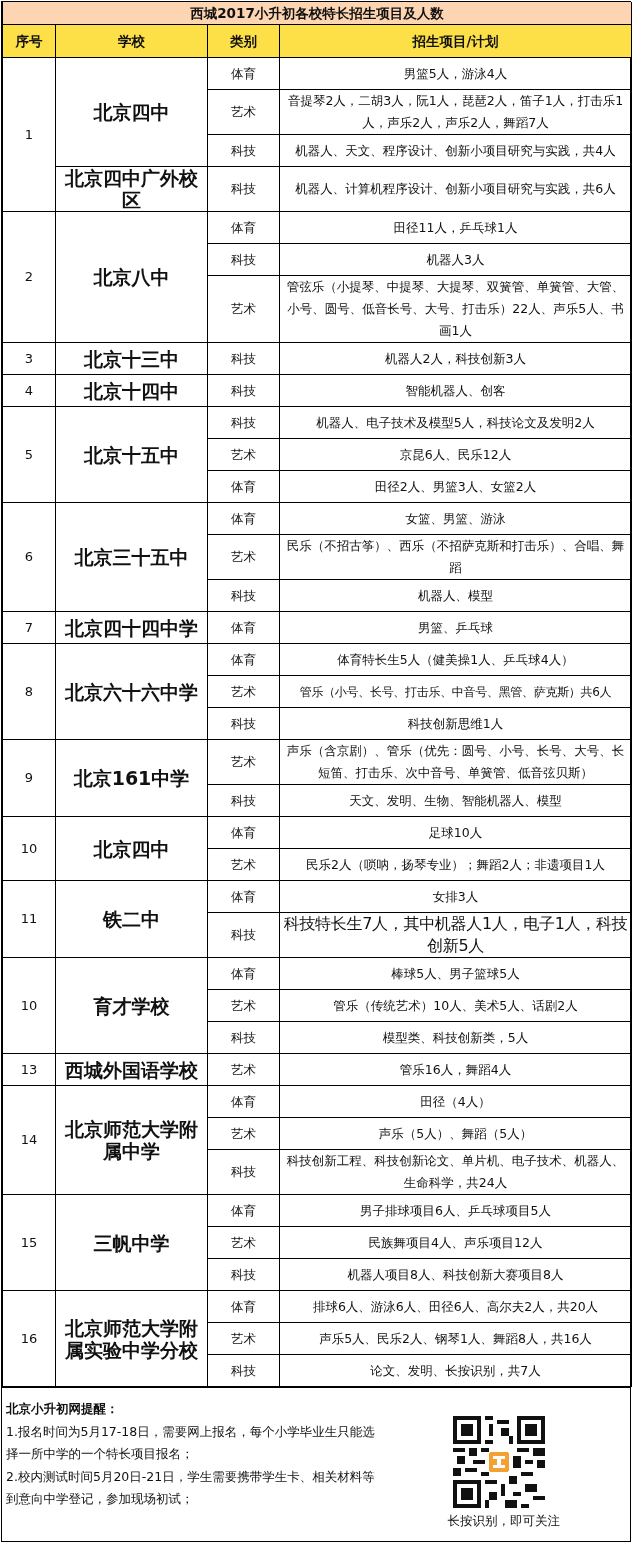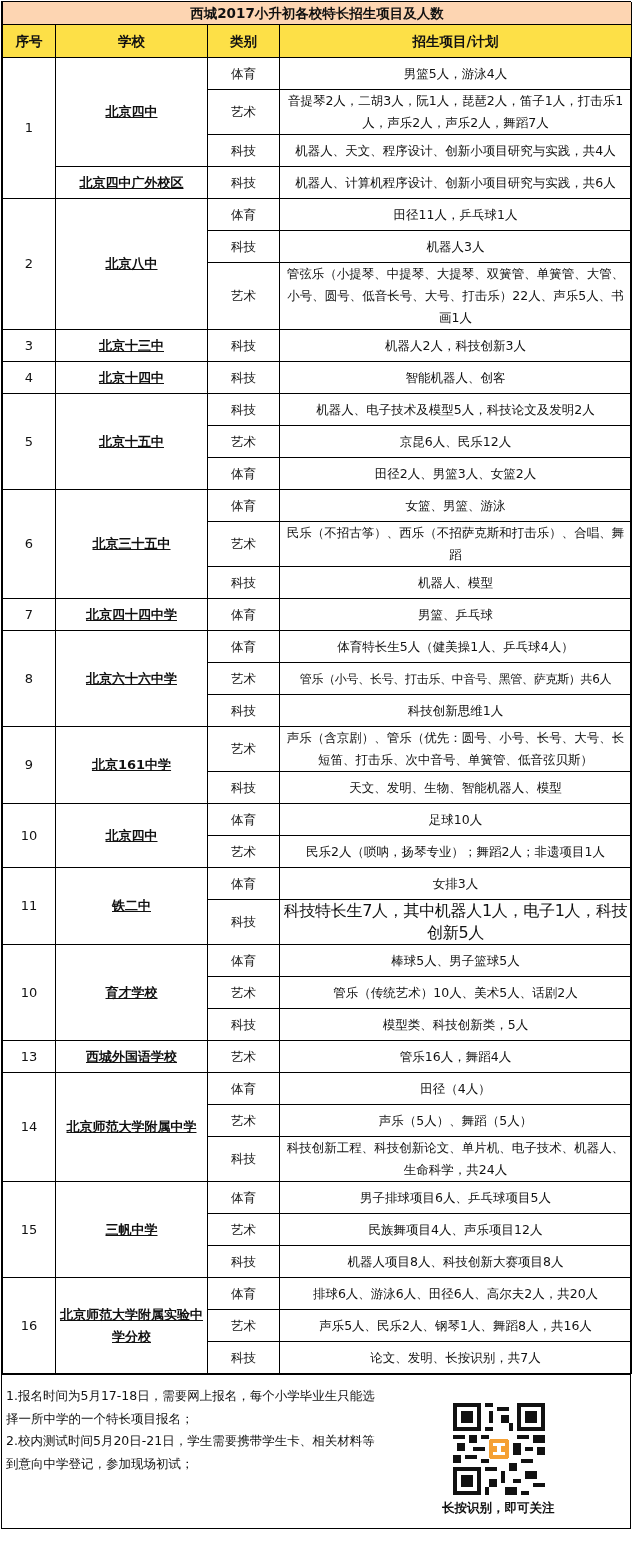--- a/index.html
+++ b/index.html
@@ -2,30 +2,30 @@
 <html><head>
 <meta charset="utf-8">
 <style>
   html, body { margin: 0; padding: 0; background: #ffffff; }
   body { width: 633px; height: 1552px; position: relative; font-family: "DejaVu Sans", "Liberation Sans", sans-serif; color: #111; }
   .wrap { position: absolute; left: 1px; top: 1px; width: 630px; border: 1px solid #000; box-sizing: border-box; }
   table { border-collapse: collapse; width: 629px; table-layout: fixed; }
   td, th { border: 1px solid #000; text-align: center; vertical-align: middle; font-size: 12.5px; line-height: 22px; padding: 0 2px; font-weight: normal; }
   .title { background: #fdd5b2; height: 18px; font-weight: bold; font-size: 13.5px; border-top: none; }
   .hdr th { background: #fde047; height: 32px; font-weight: bold; font-size: 13.5px; }
-  .school { font-weight: bold; font-size: 13px; text-decoration: underline; }
+  .school { font-weight: bold; font-size: 19px; }
   .idx { font-size: 13px; }
   .r33 { height: 32px; }
   .r44 { height: 43px; }
   .r65 { height: 64px; }
   .footer { position: relative; height: 154px; border-top: 1px solid #000; box-sizing: border-box; }
   .notes { position: absolute; left: 4px; top: 10px; width: 380px; font-size: 12.5px; line-height: 22.5px; }
   .notes .nt-title { font-weight: bold; }
   .qr { position: absolute; left: 451px; top: 28px; width: 92px; height: 92px; }
-  .qr-cap { position: absolute; left: 440px; top: 125px; width: 118px; text-align: left; font-weight: bold; font-size: 12.5px; }
+  .qr-cap { position: absolute; left: 440px; top: 125px; width: 118px; text-align: right; font-weight: normal; font-size: 12.5px; }
 </style>
 </head>
 <body>
 
 <div class="wrap">
 <table>
   <colgroup>
     <col style="width:53px">
         <col style="width:152px">
         <col style="width:72px">
@@ -240,20 +240,21 @@
   </tr>
   <tr class="r33">
     <td>科技</td>
     <td>论文、发明、长按识别，共7人</td>
   </tr>
 </tbody>
     </table>
 
 <div class="footer">
   <div class="notes">
+    <div class="nt-title">北京小升初网提醒：</div>
     <div>1.报名时间为5月17-18日，需要网上报名，每个小学毕业生只能选择一所中学的一个特长项目报名；</div>
     <div>2.校内测试时间5月20日-21日，学生需要携带学生卡、相关材料等到意向中学登记，参加现场初试；</div>
   </div>
   <div class="qr">
     <svg width="92" height="92" viewBox="0 0 23 23" shape-rendering="crispEdges">
       <rect width="23" height="23" fill="#fff"></rect>
       <g fill="#111">
         <rect x="0" y="0" width="7" height="7"></rect>
             <rect x="1" y="1" width="5" height="5" fill="#fff"></rect>
             <rect x="2" y="2" width="3" height="3"></rect>

